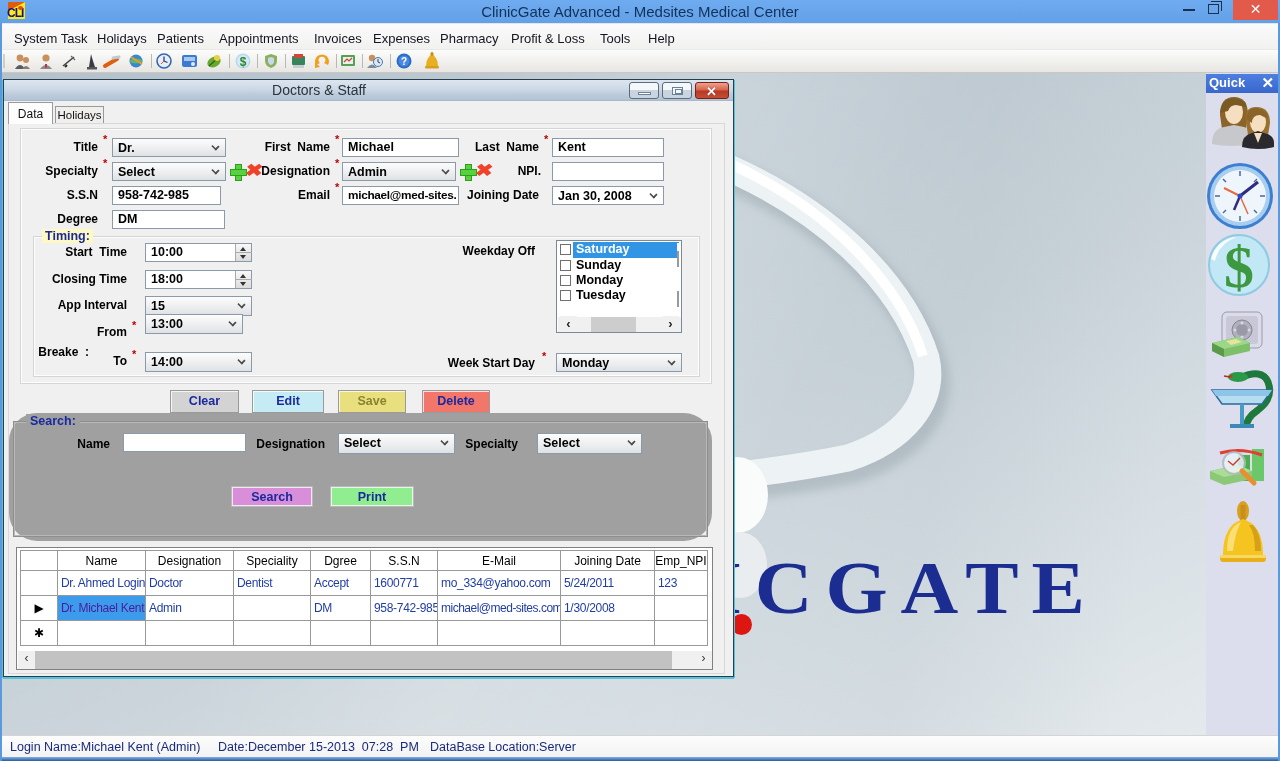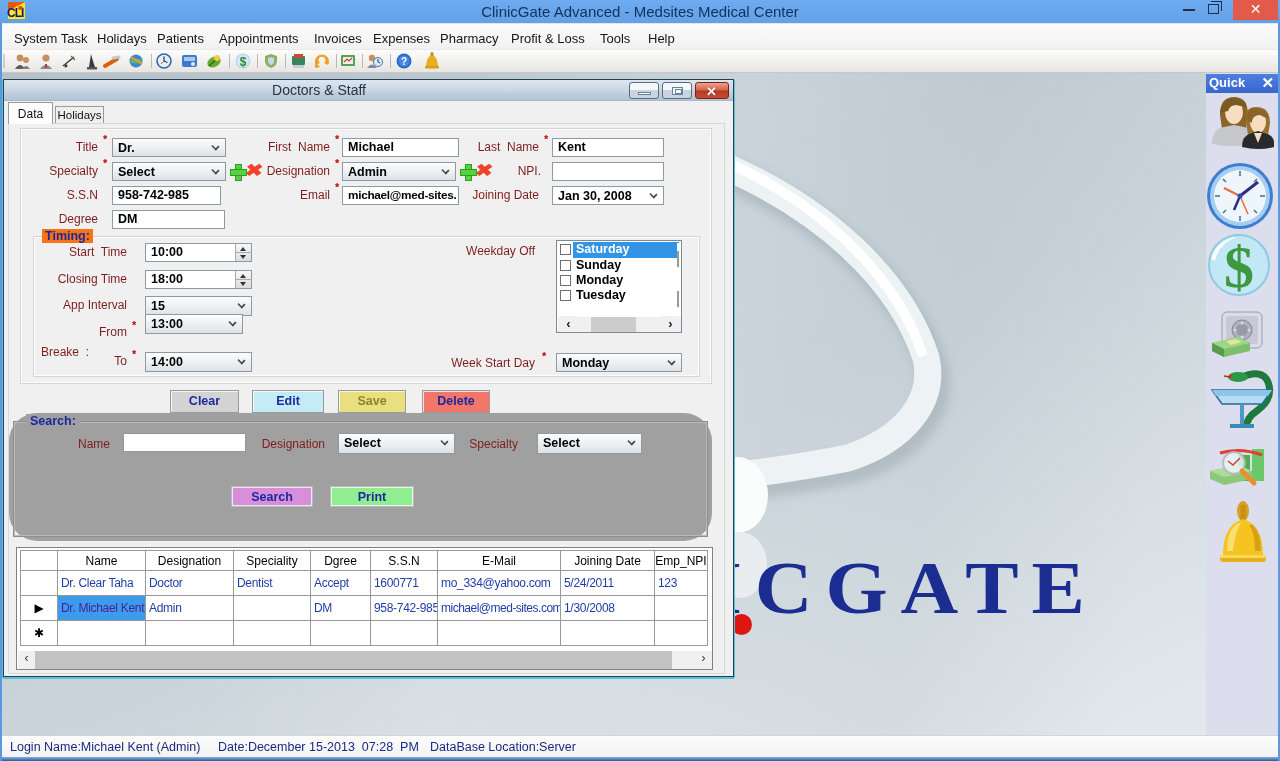--- a/index.html
+++ b/index.html
@@ -52,39 +52,39 @@
   #dclose{ left:691px; width:34px; background:linear-gradient(#eda28e,#d4624a 48%,#b83823 52%,#c14f34); border-color:#7c2013; }
   #dmin .g { position:absolute; left:8px; top:9px; width:13px; height:3px; background:#fff; border:1px solid #69829b; }
   #dmax .g { position:absolute; left:9px; top:4px; width:11px; height:8px; background:#f7fafc; border:1px solid #69829b; }
   #dmax .g::after { content:""; position:absolute; left:2px; top:1px; width:5px; height:3px; border:1px solid #69829b; }
   #dclose .g { position:absolute; left:10px; top:1px; color:#fff; font-size:13px; font-weight:bold; text-shadow:0 0 1px #802;}
   .tab { position:absolute; border:1px solid #9a9a9a; border-bottom:none; font-size:12px; text-align:center; color:#111; }
   #tabData { left:4px; top:22px; width:45px; height:22px; background:#fdfdfd; z-index:2; padding-top:4px;}
   #tabHol { left:51px; top:26px; width:49px; height:18px; background:#f0efee; padding-top:2px; font-size:11.5px;}
 
   
-  .lbl { position:absolute; color:#7f1d1d; font-weight:normal; font-size:12px; text-align:right; white-space:nowrap; }
+  .lbl { position:absolute; color:#000000; font-weight:bold; font-size:12px; text-align:right; white-space:nowrap; }
   .ast { position:absolute; color:#c00000; font-weight:bold; font-size:11px; }
   .tb  { position:absolute; background:#fff; border:1px solid #8a9aa8; font-weight:bold; font-size:12.5px; color:#000; padding:1px 0 0 5px; white-space:nowrap; overflow:hidden; }
   .cmb { position:absolute; background:linear-gradient(#fdfdfd,#dfe2e5); border:1px solid #8a9aa8; font-weight:bold; font-size:12.5px; color:#000; padding:2px 0 0 5px; }
   .cmb i { position:absolute; right:6px; top:4px; width:7px; height:7px; border-right:2px solid #4a4a4a; border-bottom:2px solid #4a4a4a; transform:rotate(45deg) scale(0.9,0.75); }
   .spin { position:absolute; background:#fff; border:1px solid #8a9aa8; font-weight:bold; font-size:12.5px; color:#000; padding:1px 0 0 5px; }
   .spin .btns { position:absolute; right:0px; top:0px; width:16px; height:100%; background:linear-gradient(#f8f8f8,#dcdcdc); border-left:1px solid #aaa; }
   .spin .btns::before { content:""; position:absolute; left:4px; top:2.5px; border-left:3.5px solid transparent; border-right:3.5px solid transparent; border-bottom:4.5px solid #333; }
   .spin .btns::after { content:""; position:absolute; left:4px; bottom:2.5px; border-left:3.5px solid transparent; border-right:3.5px solid transparent; border-top:4.5px solid #333; }
   .spin .btns b { position:absolute; left:0px; top:8px; width:16px; height:1px; background:#aaa; }
   .plus { position:absolute; width:15px; height:15px; }
   .plus::before { content:""; position:absolute; left:5px; top:0; width:5px; height:15px; background:#55d23e; border:1px solid #2f9e1f; }
   .plus::after  { content:""; position:absolute; left:0; top:5px; width:15px; height:5px; background:#55d23e; border:1px solid #2f9e1f; }
   .xmark { position:absolute; color:#f04228; font-size:17px; font-weight:bold; transform:scaleX(1.25) skewX(-8deg); }
 
   .wchk { display:inline-block; width:11px; height:11px; background:#fff; border:1px solid #707070; margin:2px 5px 0 2px; vertical-align:-2px; }
   .witem { position:absolute; left:1px; width:121px; height:15px; font-size:12.5px; color:#000; white-space:nowrap; }
   .grpbox { position:absolute; border:1px solid #d5d5d5; box-shadow:inset 0 0 0 1px #fdfdfd; }
-  .grplabel { position:absolute; color:#1a2a9e; font-weight:bold; font-size:12.5px; background:#f97316; padding:0 3px; }
+  .grplabel { position:absolute; color:#1a2a9e; font-weight:bold; font-size:12.5px; background:#fef9c3; padding:0 3px; }
 
   
   .abtn { position:absolute; width:69px; height:23px; text-align:center; font-size:12.5px; font-weight:bold; color:#1a2a9e; border:1px solid #9a9a9a; padding-top:3px; box-shadow:inset 1px 1px 0 rgba(255,255,255,0.75); }
 
   
   #searchpanel { left:5px; top:333px; width:703px; height:128px; background:#a0a0a0;border-radius:28px; }
 
   
   #gridwrap { left:12px; top:467px; width:697px; height:123px; background:#fff; border:1px solid #808080; }
   table.grid { border-collapse:collapse; table-layout:fixed; width:687px; }
@@ -350,21 +350,21 @@
               <th style="width:88px">Designation</th>
           <th style="width:77px">Speciality</th>
               <th style="width:60px">Dgree</th>
               <th style="width:67px">S.S.N</th>
           <th style="width:123px">E-Mail</th>
               <th style="width:94px">Joining Date</th>
               <th style="width:53px">Emp_NPI</th>
         </tr>
         <tr>
           <td></td>
-              <td>Dr. Clear Taha</td>
+              <td>Dr. Ahmed Login</td>
               <td>Doctor</td>
               <td>Dentist</td>
               <td>Accept</td>
               <td>1600771</td>
           <td>mo_334@yahoo.com</td>
               <td>5/24/2011</td>
               <td>123</td>
         </tr>
         <tr>
           <td style="color:#000;text-align:center;padding-left:0">▶</td>

